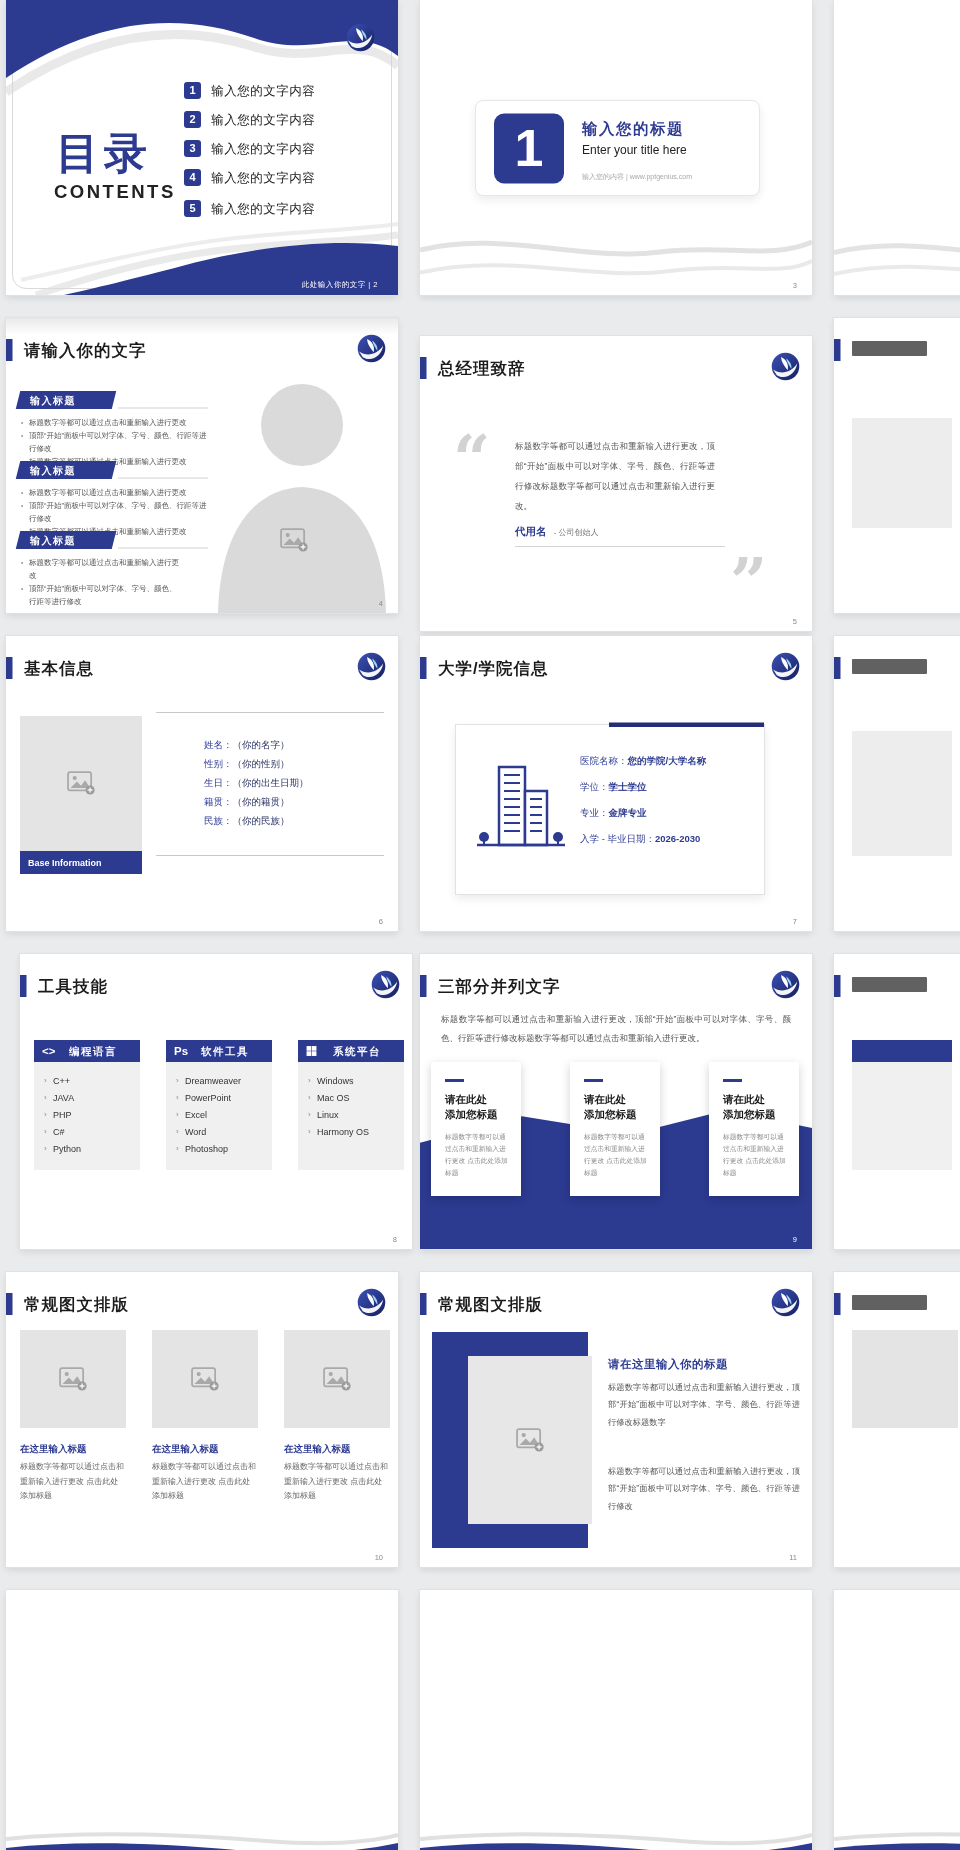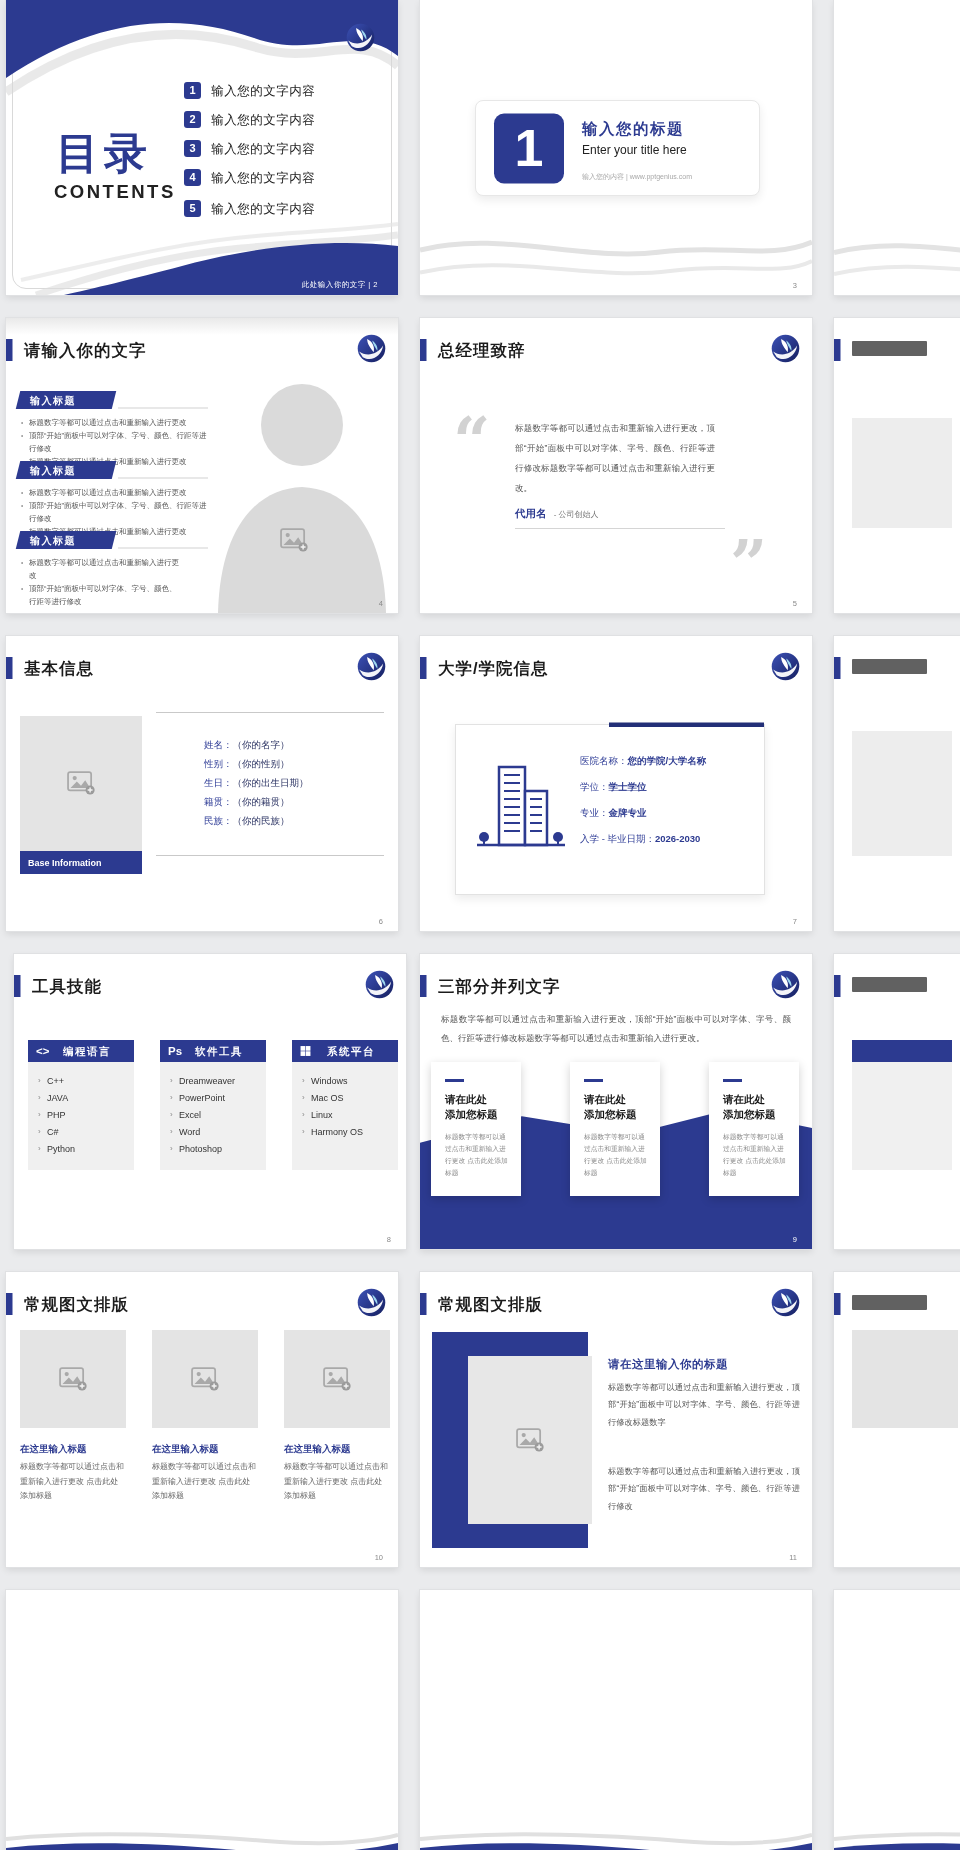--- a/index.html
+++ b/index.html
@@ -224,21 +224,21 @@
         </div>
         <div class="bls" style="width:330px">
           <div class="bl">标题数字等都可以通过点击和重新输入进行更改</div>
           <div class="bl">顶部“开始”面板中可以对字体、字号、颜色、行距等进行修改</div>
         </div>
       </div>
       <span class="pagenum">4</span>
     </div>
   </div>
 
-  <div class="slot" style="left:420px;top:318px">
+  <div class="slot" style="left:420px;top:336px">
     <div class="card">
       <div class="shead">
         <span class="accent"></span>
         <span class="stitle">总经理致辞</span>
         <svg class="logo">
             <use href="#logo-sym"></use>
           </svg>
       </div>
       <div class="quoteglyph" style="left:66px;top:216px">“</div>
       <div class="abs para" style="left:190px;top:200px;width:400px;font-size:17px;line-height:40px">标题数字等都可以通过点击和重新输入进行更改，顶部“开始”面板中可以对字体、字号、颜色、行距等进行修改标题数字等都可以通过点击和重新输入进行更改。</div>
@@ -316,21 +316,21 @@
           </div>
           <div class="irow" style="line-height:52px">
             <span class="ilabel">入学 - 毕业日期：</span><span class="ivalue" style="font-weight:bold;color:#2c3a90">2026-2030</span>
           </div>
         </div>
       </div>
       <span class="pagenum">7</span>
     </div>
   </div>
 
-  <div class="slot" style="left:14px;top:954px">
+  <div class="slot" style="left:20px;top:954px">
     <div class="card">
       <div class="shead">
         <span class="accent"></span>
         <span class="stitle">工具技能</span>
         <svg class="logo">
             <use href="#logo-sym"></use>
           </svg>
       </div>
 
       <div class="skcol" style="left:28px;top:172px">

